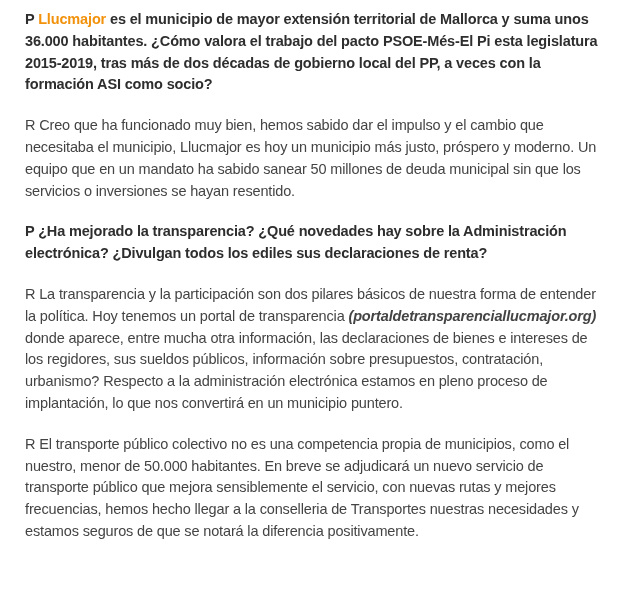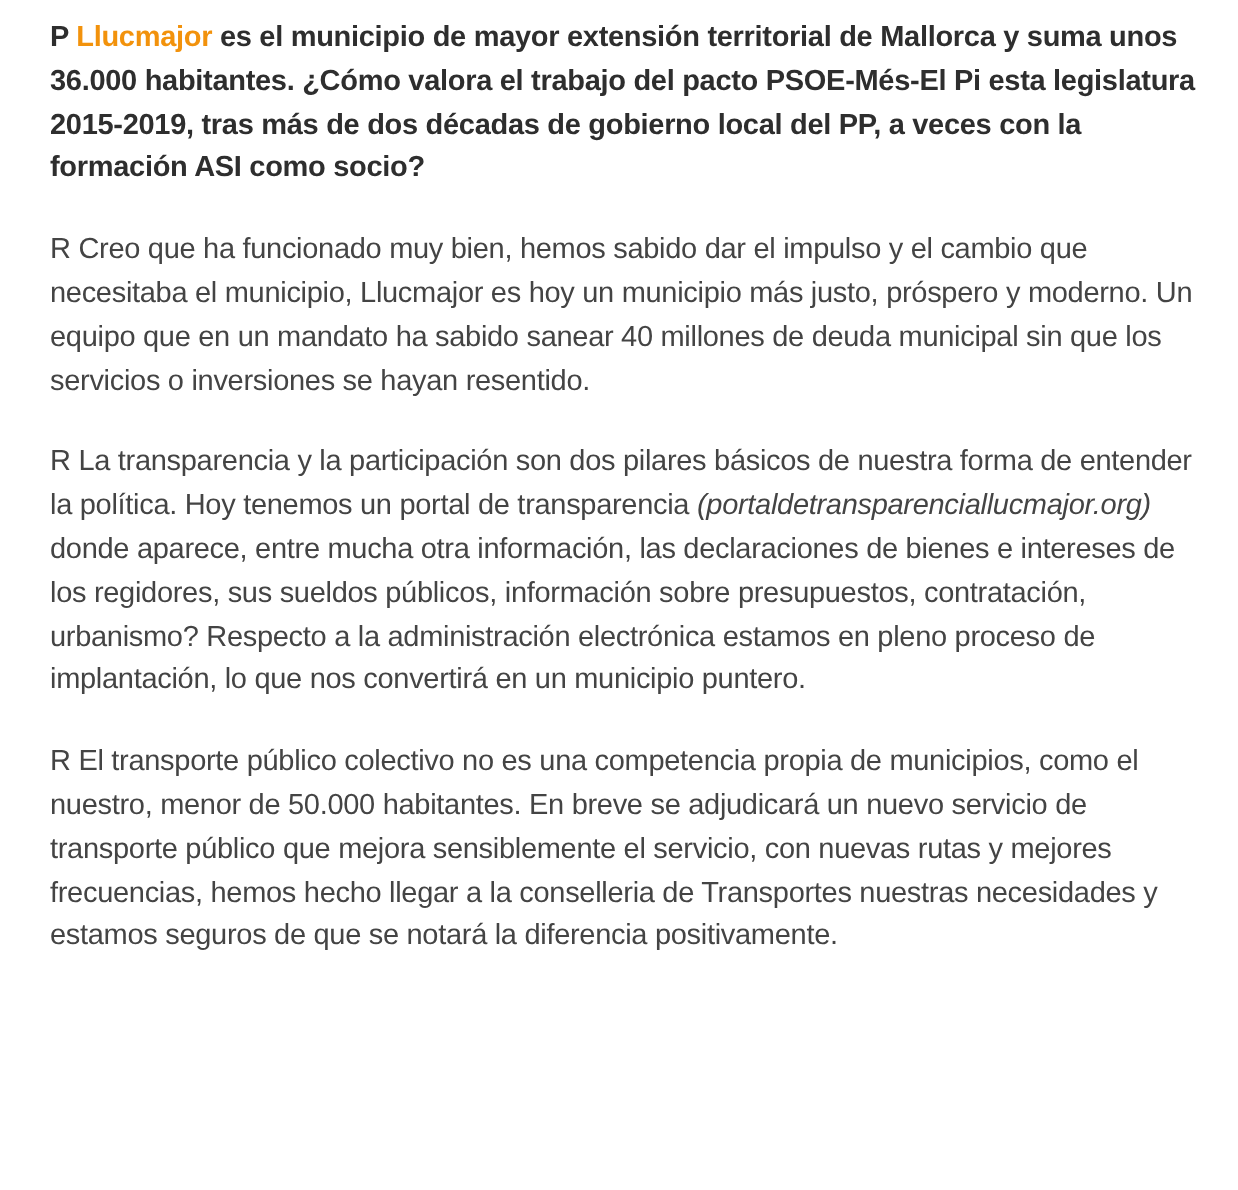--- a/index.html
+++ b/index.html
@@ -33,26 +33,27 @@
     color: #444444;
   }
   .seg-link {
     color: #f2920c;
     font-weight: bold;
     text-decoration: none;
     cursor: pointer;
   }
   .seg-italic {
     font-style: italic;
-    font-weight: normal;
+    font-weight: bold;
   }
 </style>
 </head>
 <body>
 
 <div class="page">
   <div class="article">
       <p class="question"><span>P </span><span class="seg-link">Llucmajor</span><span> es el municipio de mayor extensión territorial de Mallorca y suma unos 36.000 habitantes. ¿Cómo valora el trabajo del pacto PSOE-Més-El Pi esta legislatura 2015-2019, tras más de dos décadas de gobierno local del PP, a veces con la formación ASI como socio?</span></p>
-      <p class="answer"><span>R Creo que ha funcionado muy bien, hemos sabido dar el impulso y el cambio que necesitaba el municipio, Llucmajor es hoy un municipio más justo, próspero y moderno. Un equipo que en un mandato ha sabido sanear 40 millones de deuda municipal sin que los servicios o inversiones se hayan resentido.</span></p>
+      <p class="answer"><span>R Creo que ha funcionado muy bien, hemos sabido dar el impulso y el cambio que necesitaba el municipio, Llucmajor es hoy un municipio más justo, próspero y moderno. Un equipo que en un mandato ha sabido sanear 50 millones de deuda municipal sin que los servicios o inversiones se hayan resentido.</span></p>
+      <p class="question"><span>P ¿Ha mejorado la transparencia? ¿Qué novedades hay sobre la Administración electrónica? ¿Divulgan todos los ediles sus declaraciones de renta?</span></p>
       <p class="answer"><span>R La transparencia y la participación son dos pilares básicos de nuestra forma de entender la política. Hoy tenemos un portal de transparencia </span><span class="seg-italic">(portaldetransparenciallucmajor.org)</span><span> donde aparece, entre mucha otra información, las declaraciones de bienes e intereses de los regidores, sus sueldos públicos, información sobre presupuestos, contratación, urbanismo? Respecto a la administración electrónica estamos en pleno proceso de implantación, lo que nos convertirá en un municipio puntero.</span></p>
       <p class="answer"><span>R El transporte público colectivo no es una competencia propia de municipios, como el nuestro, menor de 50.000 habitantes. En breve se adjudicará un nuevo servicio de transporte público que mejora sensiblemente el servicio, con nuevas rutas y mejores frecuencias, hemos hecho llegar a la conselleria de Transportes nuestras necesidades y estamos seguros de que se notará la diferencia positivamente.</span></p>
     </div>
 </div>
 
 </body></html>

